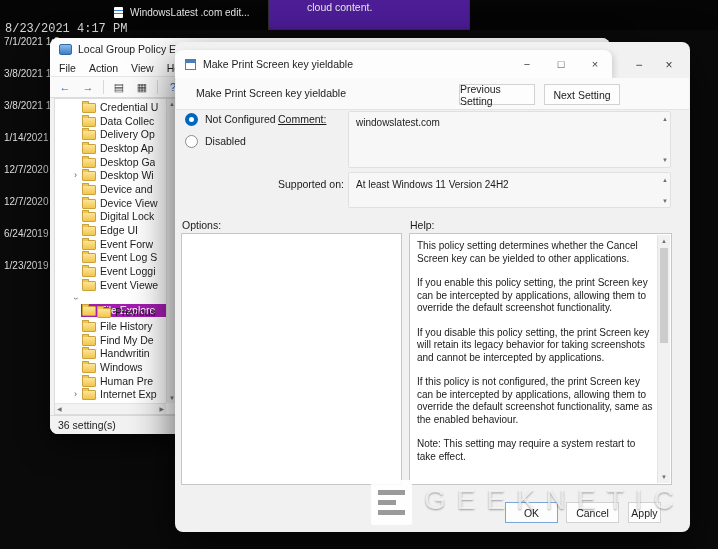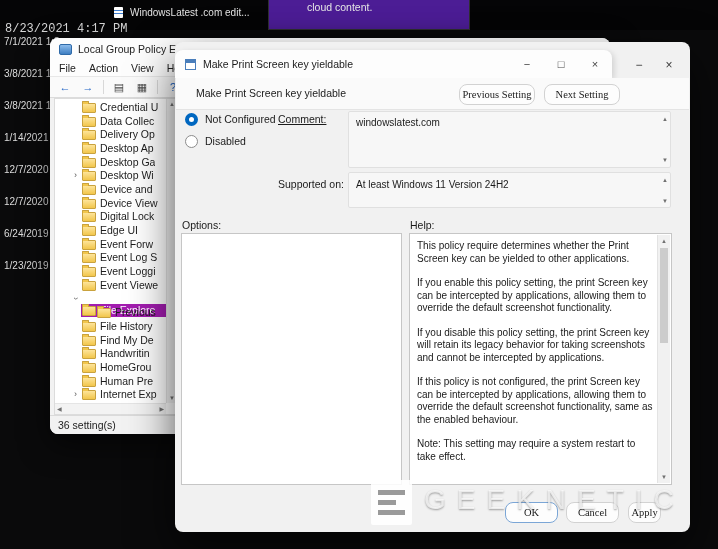--- a/index.html
+++ b/index.html
@@ -54,22 +54,22 @@
   .dlg-outer-controls{position:absolute;top:12px;right:6px;display:flex;}
   .win-ctl{width:30px;height:22px;display:flex;align-items:center;justify-content:center;font-size:12px;color:#3c3c3c;}
   .inner-titlebar{position:absolute;left:0;top:8px;width:437px;height:28px;background:#fdfdfd;border-radius:8px 8px 0 0;
                   display:flex;align-items:center;padding-left:10px;gap:7px;box-sizing:border-box;box-shadow:2px 2px 6px rgba(0,0,0,.14);}
   .dialog-icon{width:11px;height:11px;background:#fff;border:1px solid #4a7ebb;box-shadow:inset 0 3px 0 #4a7ebb;box-sizing:border-box;flex:none;}
   .inner-title-text{font-size:10.5px;color:#1b1b1b;white-space:nowrap;flex:1;overflow:hidden;}
   .inner-controls{display:flex;flex:none;}
   .win-ctl-sm{width:34px;height:26px;display:flex;align-items:center;justify-content:center;font-size:11px;color:#444;}
   .dlg-header{position:absolute;left:1px;right:1px;top:36px;height:32px;background:#fafafa;border-bottom:1px solid #e4e4e4;box-sizing:border-box;}
   .dlg-header-title{position:absolute;left:20px;top:9px;font-size:10.5px;color:#1b1b1b;white-space:nowrap;}
-  .btn{position:absolute;background:#fdfdfd;border:1px solid #d2d2d2;border-radius:8px;font-size:10.5px;color:#1b1b1b;
-       display:flex;align-items:center;justify-content:center;box-sizing:border-box;font-family:Liberation Serif, serif;}
+  .btn{position:absolute;background:#fdfdfd;border:1px solid #d2d2d2;border-radius:0;font-size:10.5px;color:#1b1b1b;
+       display:flex;align-items:center;justify-content:center;box-sizing:border-box;}
   .btn-prev{left:283px;top:6px;width:76px;height:21px;}
   .btn-next{left:368px;top:6px;width:76px;height:21px;}
   .radio-group{position:absolute;left:10px;top:66px;}
   .radio-row{height:22px;display:flex;align-items:center;gap:7px;font-size:10.5px;}
   .radio{width:13px;height:13px;border-radius:50%;background:#fff;border:1px solid #8c8c8c;box-sizing:border-box;flex:none;}
   .radio.checked{border:4px solid #0067c0;}
   .field-label{position:absolute;font-size:10.5px;color:#1b1b1b;white-space:nowrap;}
   .lbl-comment{left:103px;top:71px;text-decoration:underline;}
   .lbl-supported{left:103px;top:136px;}
   .lbl-options{left:7px;top:177px;}
@@ -272,21 +272,21 @@
             <span class="tree-chevron"></span>
             <span class="tree-content">
               <span class="folder"></span>
               <span class="tree-label">Handwritin</span>
             </span>
           </div>
           <div class="tree-row">
             <span class="tree-chevron"></span>
             <span class="tree-content">
               <span class="folder"></span>
-              <span class="tree-label">HomeGrou</span>
+              <span class="tree-label">Windows</span>
             </span>
           </div>
           <div class="tree-row">
             <span class="tree-chevron"></span>
             <span class="tree-content">
               <span class="folder"></span>
               <span class="tree-label">Human Pre</span>
             </span>
           </div>
           <div class="tree-row">
@@ -352,21 +352,21 @@
     <span class="scroll-arrow" style="right:22px;top:135px;">▲</span>
     <span class="scroll-arrow" style="right:22px;top:156px;">▼</span>
 
     <span class="field-label lbl-options">Options:</span>
     <span class="field-label lbl-help">Help:</span>
 
     <div class="panel panel-options"></div>
 
     <div class="panel panel-help">
       <div class="help-text" id="help-text">
-          <p>This policy require determines whether the Print Screen key can be yielded to other applications.</p>
+          <p>This policy setting determines whether the Cancel Screen key can be yielded to other applications.</p>
           <p>If you enable this policy setting, the print Screen key can be intercepted by applications, allowing them to override the default screenshot functionality.</p>
           <p>If you disable this policy setting, the print Screen key will retain its legacy behavior for taking screenshots and cannot be intercepted by applications.</p>
           <p>If this policy is not configured, the print Screen key can be intercepted by applications, allowing them to override the default screenshot functionality, same as the enabled behaviour.</p>
           <p>Note: This setting may require a system restart to take effect.</p>
         </div>
       <div class="help-scroll">
         <span class="scroll-arrow" style="top:3px;left:3px;">▲</span>
         <span class="scroll-arrow" style="bottom:3px;left:3px;">▼</span>
         <span class="help-thumb"></span>
       </div>

